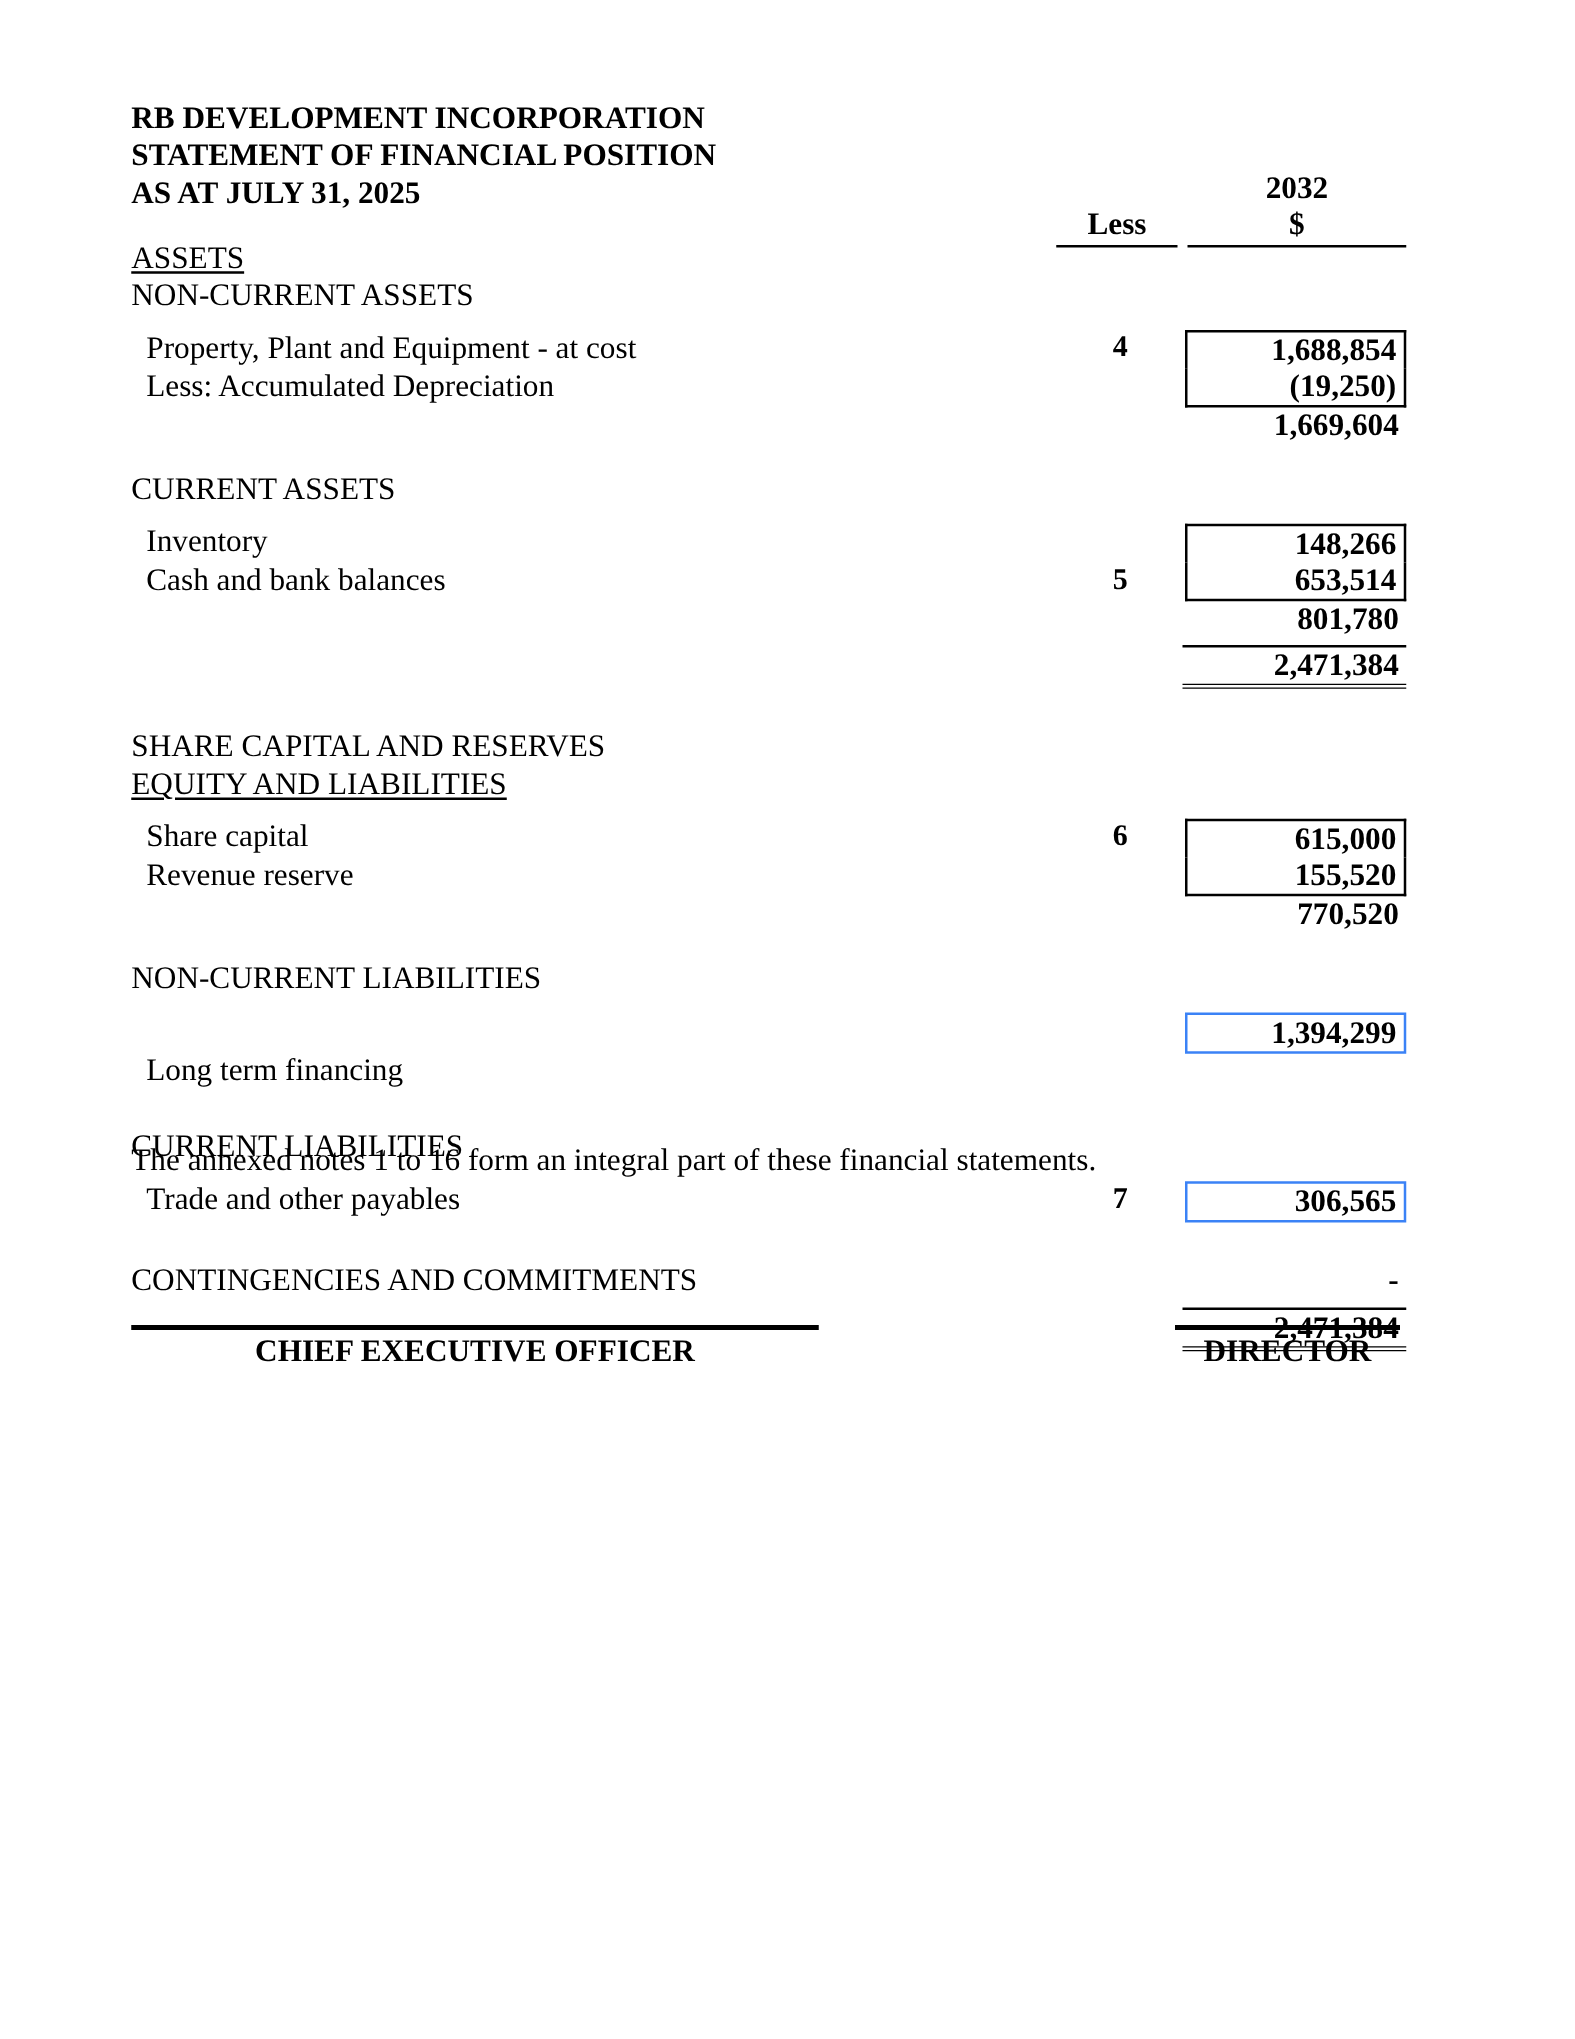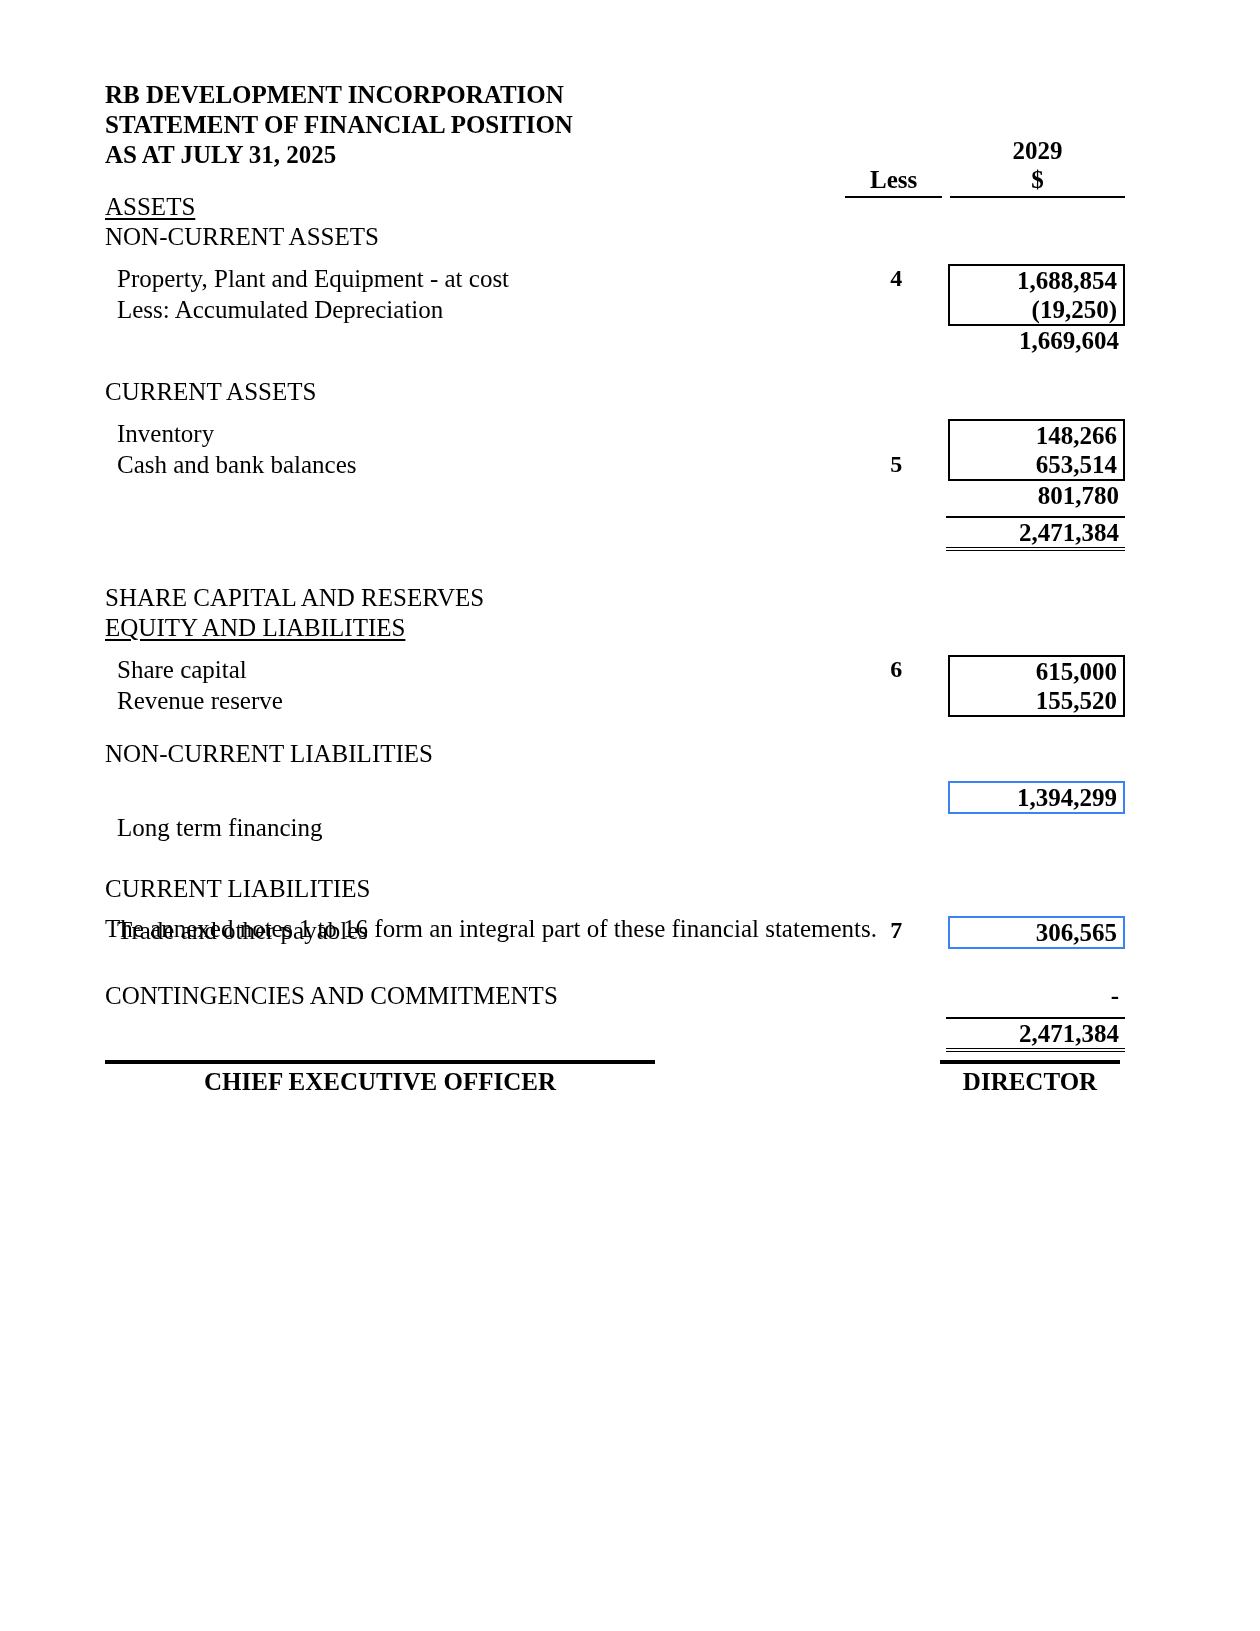--- a/index.html
+++ b/index.html
@@ -176,21 +176,21 @@
     <div class="hdr-left">
       <div class="title-line">RB DEVELOPMENT INCORPORATION</div>
       <div class="title-line">STATEMENT OF FINANCIAL POSITION</div>
       <div class="title-line">AS AT JULY 31, 2025</div>
     </div>
 
     <div class="col-head">
       <div class="note-h">Less</div>
       <div class="spacer-h"></div>
       <div class="year-h">
-        <span class="yr">2029</span>
+        <span class="yr">2032</span>
         <span class="cur">$</span>
       </div>
     </div>
   </div>
 
   <div style="position:absolute; left:0; top:192px; width:1260px;">
 
     <div class="row">
       <div class="c-label"><span class="sec-head underline">ASSETS</span></div>
       <div class="c-note"></div>
@@ -278,20 +278,25 @@
       <div class="c-note">6</div>
       <div class="c-val boxed-top">615,000</div>
     </div>
 
     <div class="row">
       <div class="c-label" style="padding-left:12px;">Revenue reserve</div>
       <div class="c-note"></div>
       <div class="c-val boxed-bottom">155,520</div>
     </div>
 
+    <div class="row">
+      <div class="c-label"></div>
+      <div class="c-note"></div>
+      <div class="c-val plain-val">770,520</div>
+    </div>
 
     <div class="gap-m"></div>
 
     <div class="row">
       <div class="c-label sec-head">NON-CURRENT LIABILITIES</div>
       <div class="c-note"></div>
       <div class="c-val plain-val"></div>
     </div>
 
     <div class="gap-s"></div>

